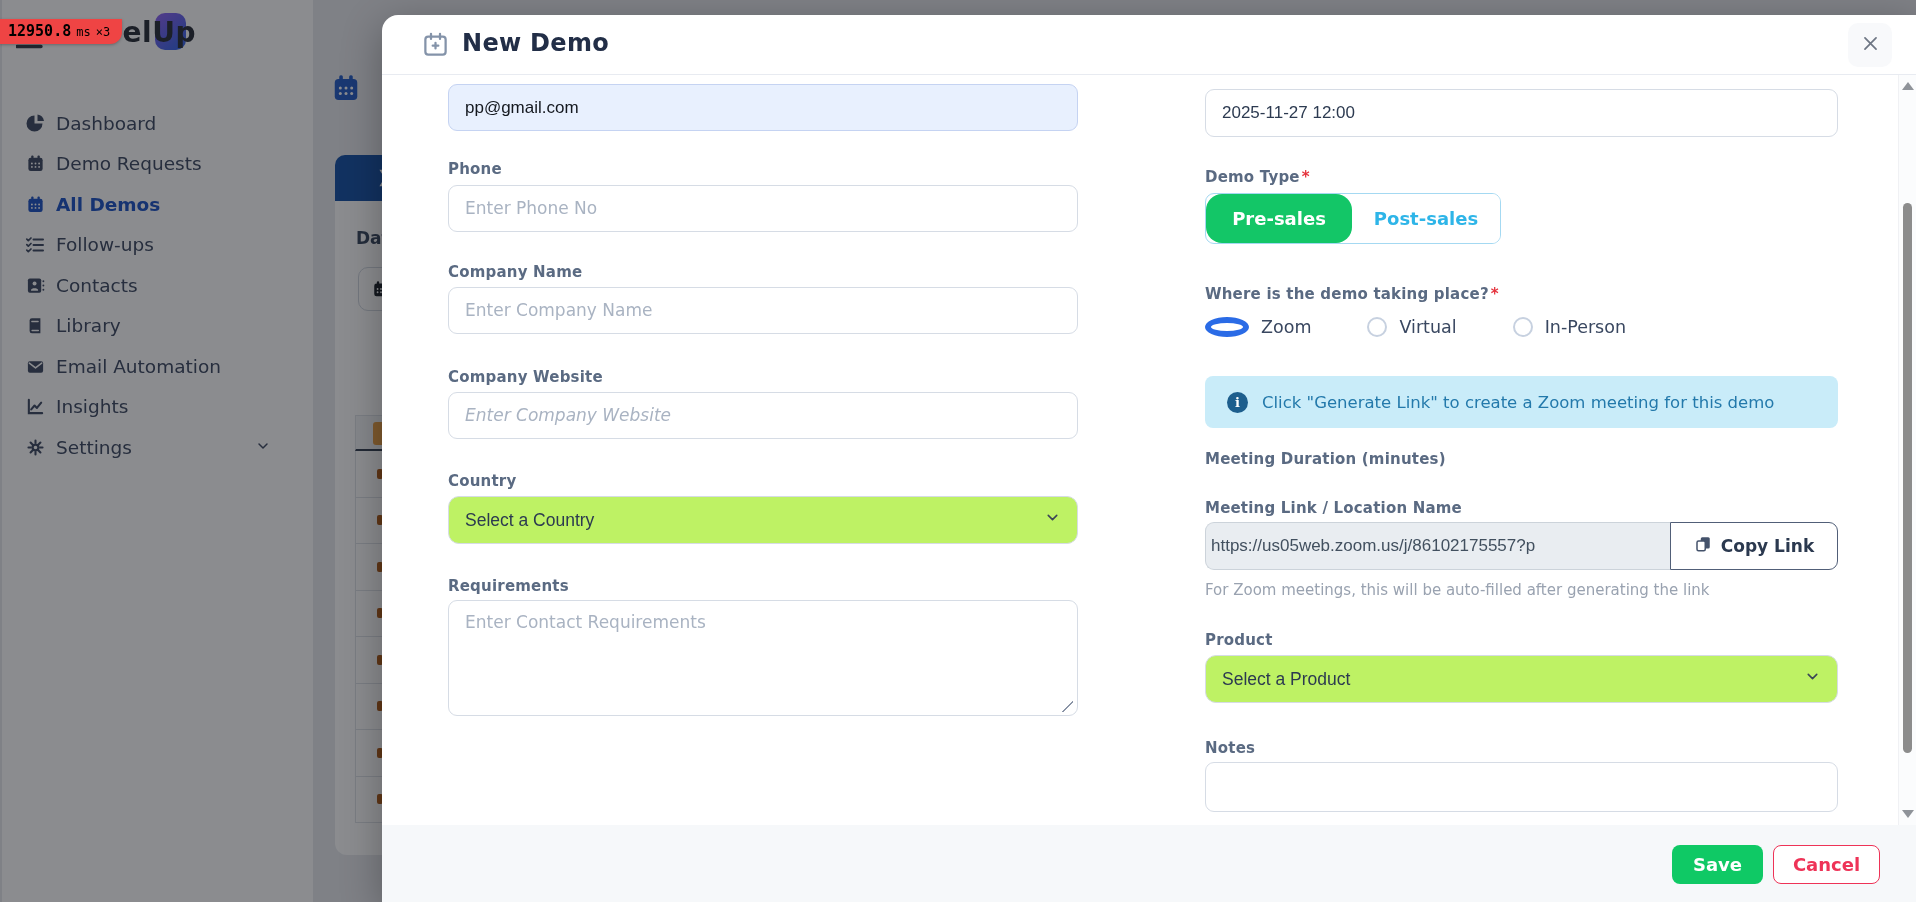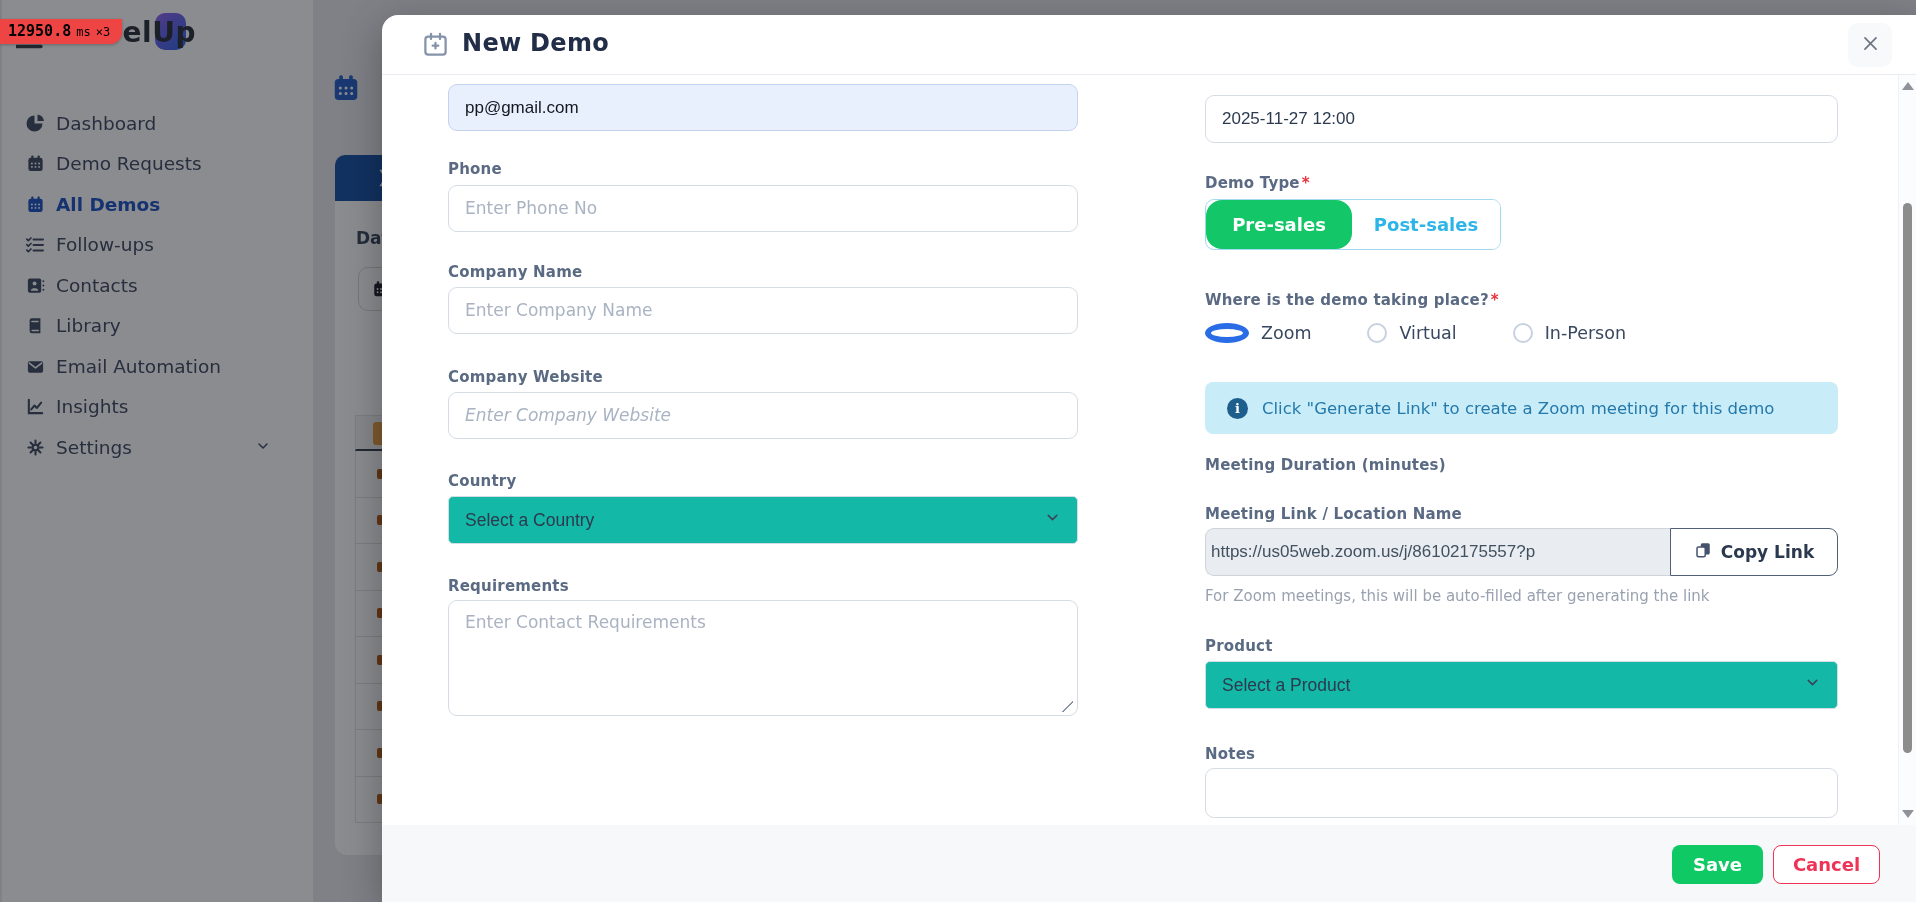--- a/index.html
+++ b/index.html
@@ -55,23 +55,23 @@
   .m-body { position:absolute; top:60px; left:0; right:0; bottom:77px; overflow:hidden; }
   .col-l { position:absolute; left:66px; top:0; width:630px; }
   .col-r { position:absolute; left:823px; top:0; width:633px; }
 
   .f-label { font-size:15px; font-weight:600; color:#5a6a82; letter-spacing:.2px; height:18px; }
   .req { color:#e5343e; margin-left:2px; }
   .in { width:100%; height:47px; border:1px solid #d6dce5; border-radius:9px; padding:0 16px; font-size:17px;
         color:#2c3a50; font-family:"Liberation Sans",sans-serif; background:#fff; outline:none; }
   .in::placeholder, .ta::placeholder { color:#a9b3c2; font-family:"DejaVu Sans",sans-serif; opacity:1; }
   .in-email { background:#e8f0fe; border-color:#c5d3f2; color:#14181f; }
-  .sel { width:100%; height:48px; border:1px solid #d6dce5; border-radius:5px; padding:0 16px; display:flex;
+  .sel { width:100%; height:48px; border:1px solid #d6dce5; border-radius:11px; padding:0 16px; display:flex;
          align-items:center; justify-content:space-between; font-family:"Liberation Sans",sans-serif;
-         font-size:17.5px; color:#2c3a50; cursor:pointer; background:#14b8a6; }
+         font-size:17.5px; color:#2c3a50; cursor:pointer; background:#bef264; }
   .ta { width:100%; border:1px solid #d6dce5; border-radius:9px; padding:11px 16px; font-size:17px;
         font-family:"Liberation Sans",sans-serif; color:#2c3a50; resize:none; outline:none; position:relative; }
   .ta-wrap { position:relative; }
   .ta-resize { position:absolute; right:5px; bottom:8px; width:11px; height:11px;
                background:linear-gradient(135deg,transparent 46%,#8a94a6 46%,#8a94a6 56%,transparent 56%); }
 
   .seg { margin-top:7px; width:296px; height:51px; display:flex; border:1px solid #a4d9f2; border-radius:9px;
          overflow:hidden; background:#fff; }
   .seg-pre { width:146px; height:100%; background:#13c667; color:#fff; font-size:18px; font-weight:bold;
              border:none; border-radius:16px; cursor:pointer; font-family:"DejaVu Sans",sans-serif; }
@@ -349,21 +349,21 @@
             </svg></span>
       </div>
       <div class="f-label" style="margin-top:33px">Requirements</div>
       <div class="ta-wrap" style="margin-top:5px">
         <textarea class="ta" style="height: 116px;" placeholder="Enter Contact Requirements"></textarea>
         <span class="ta-resize"></span>
       </div>
     </div>
 
     <div class="col-r">
-      <input class="in" style="margin-top: 20px; height: 48px;" value="2025-11-27 12:00">
+      <input class="in" style="margin-top: 14px; height: 48px;" value="2025-11-27 12:00">
       <div class="f-label" style="margin-top:31px"><span>Demo Type</span><span class="req">*</span></div>
       <div class="seg">
         <button class="seg-pre">Pre-sales</button>
         <button class="seg-post">Post-sales</button>
       </div>
       <div class="f-label" style="margin-top:41px"><span>Where is the demo taking place?</span><span class="req">*</span></div>
       <div class="radios">
         <label class="radio-item">
           <span class="radio sel"></span>
           <span>Zoom</span>

